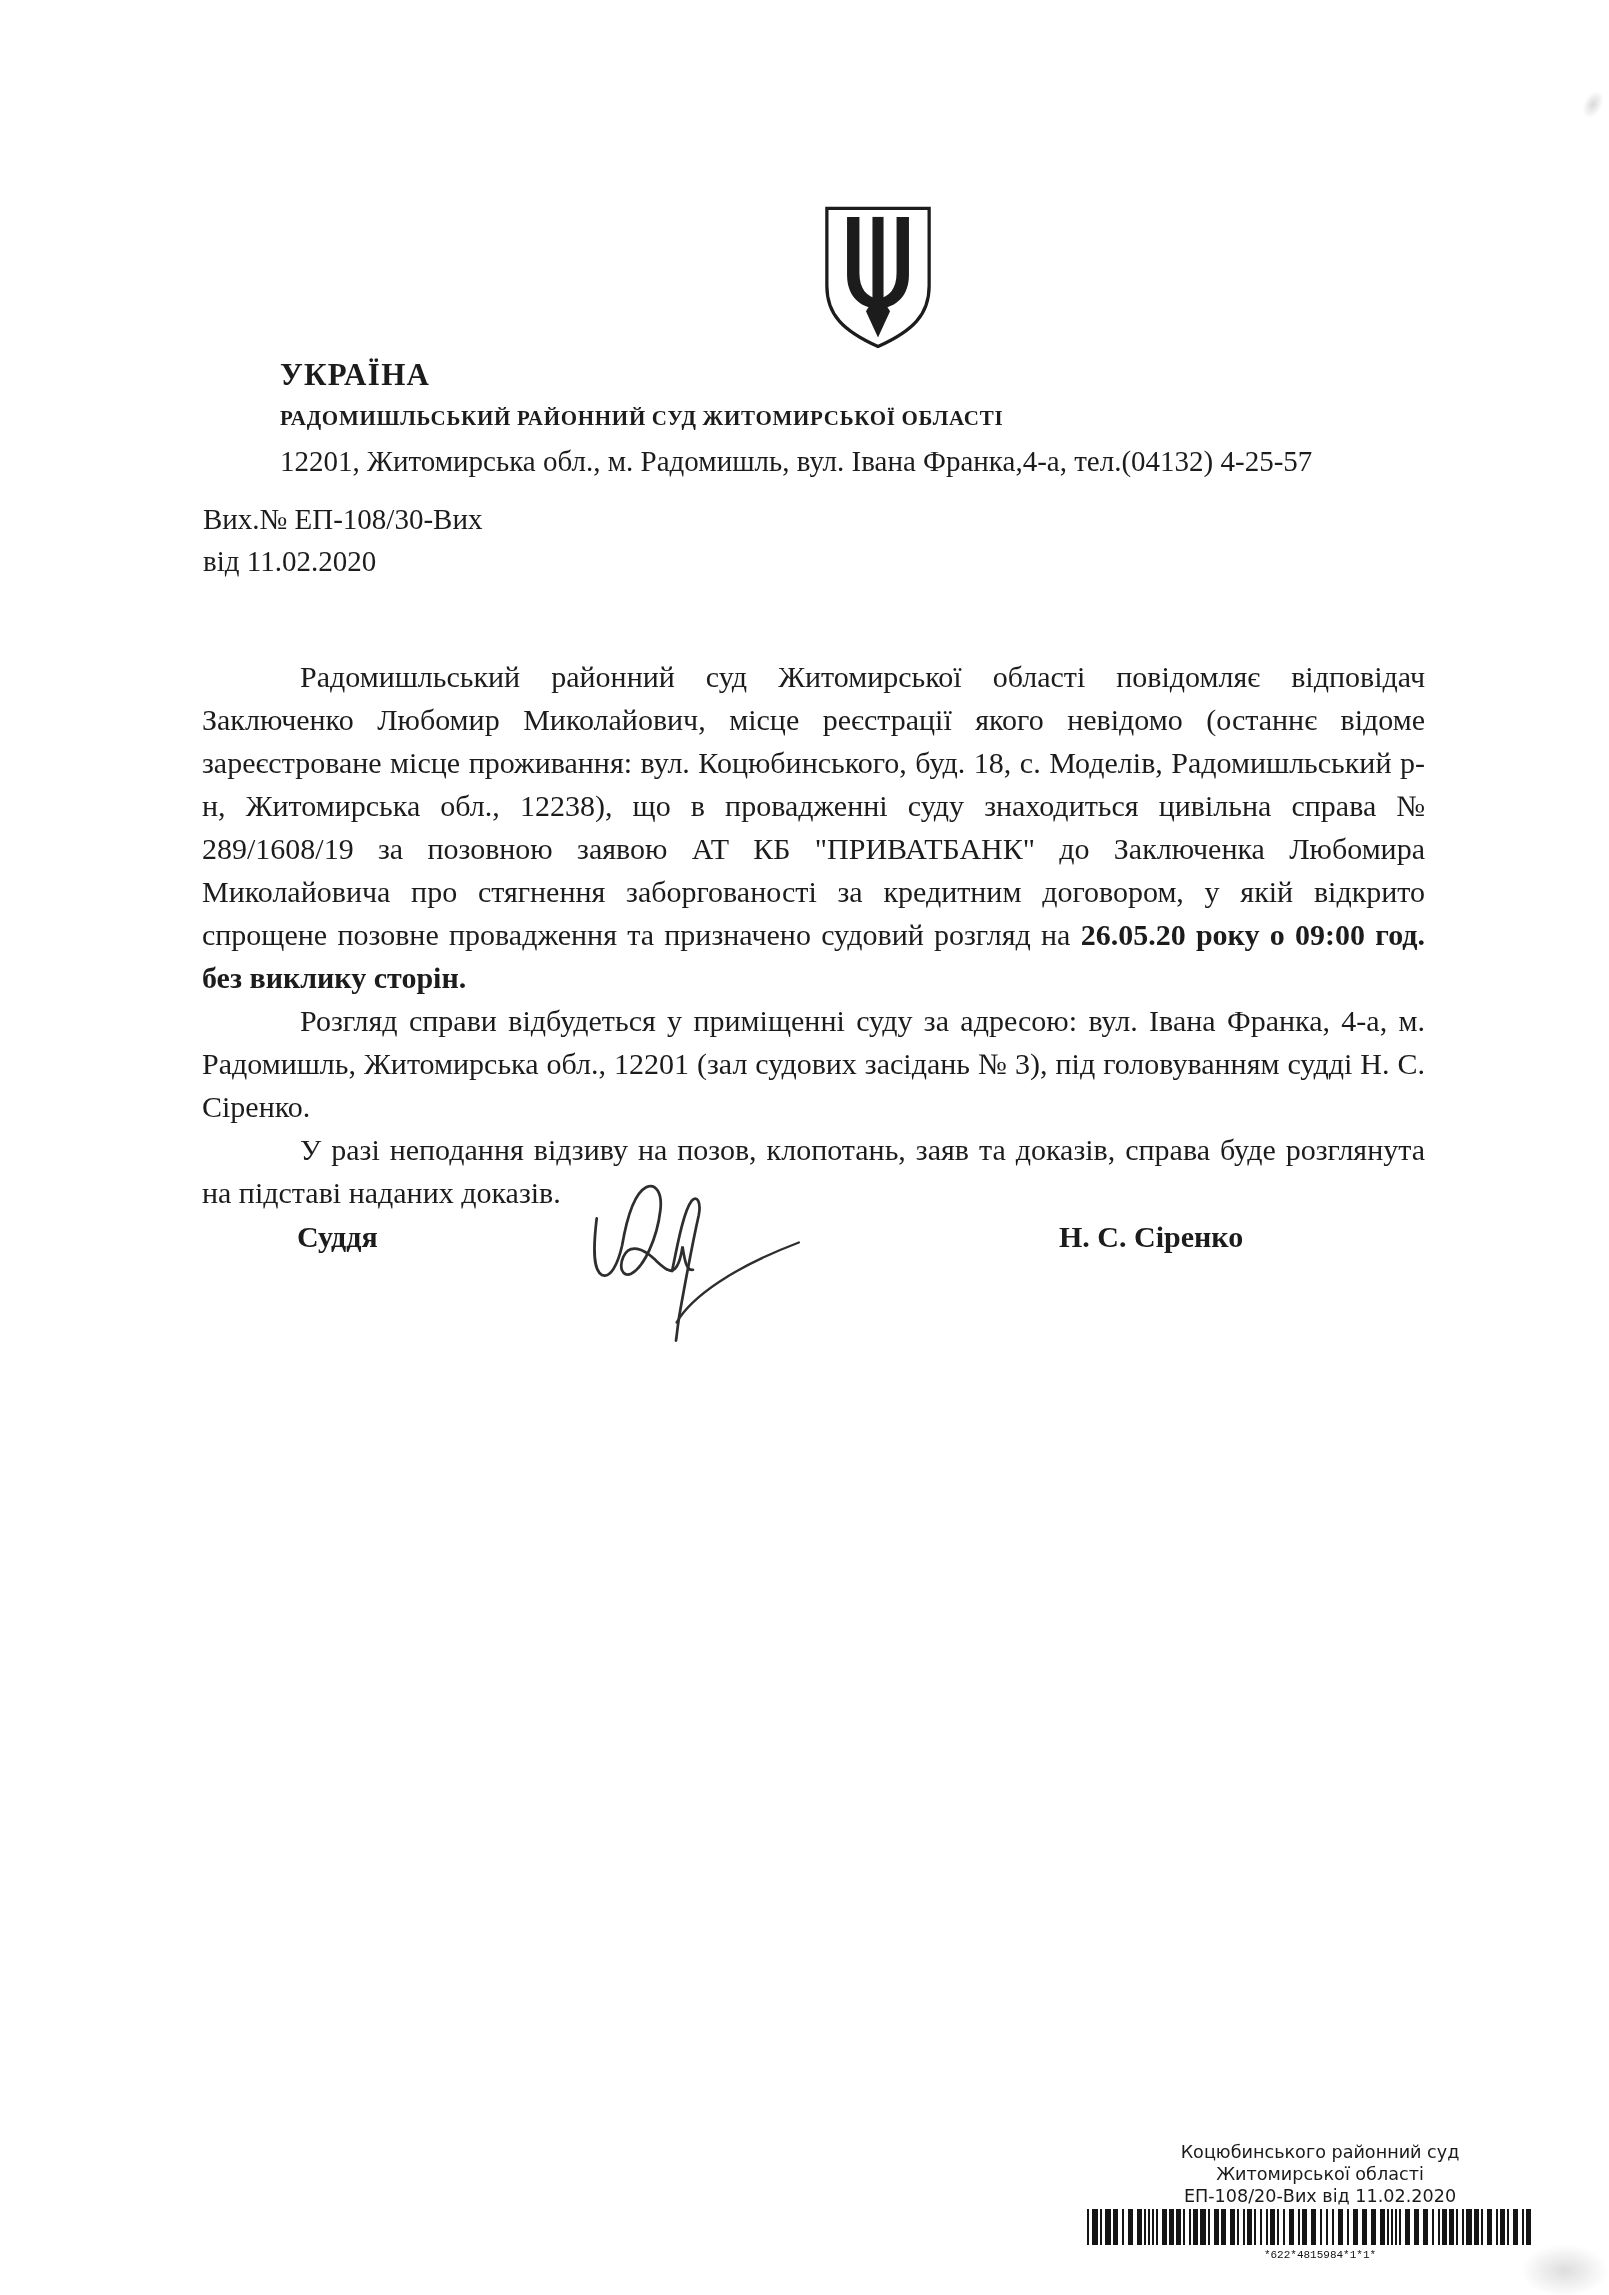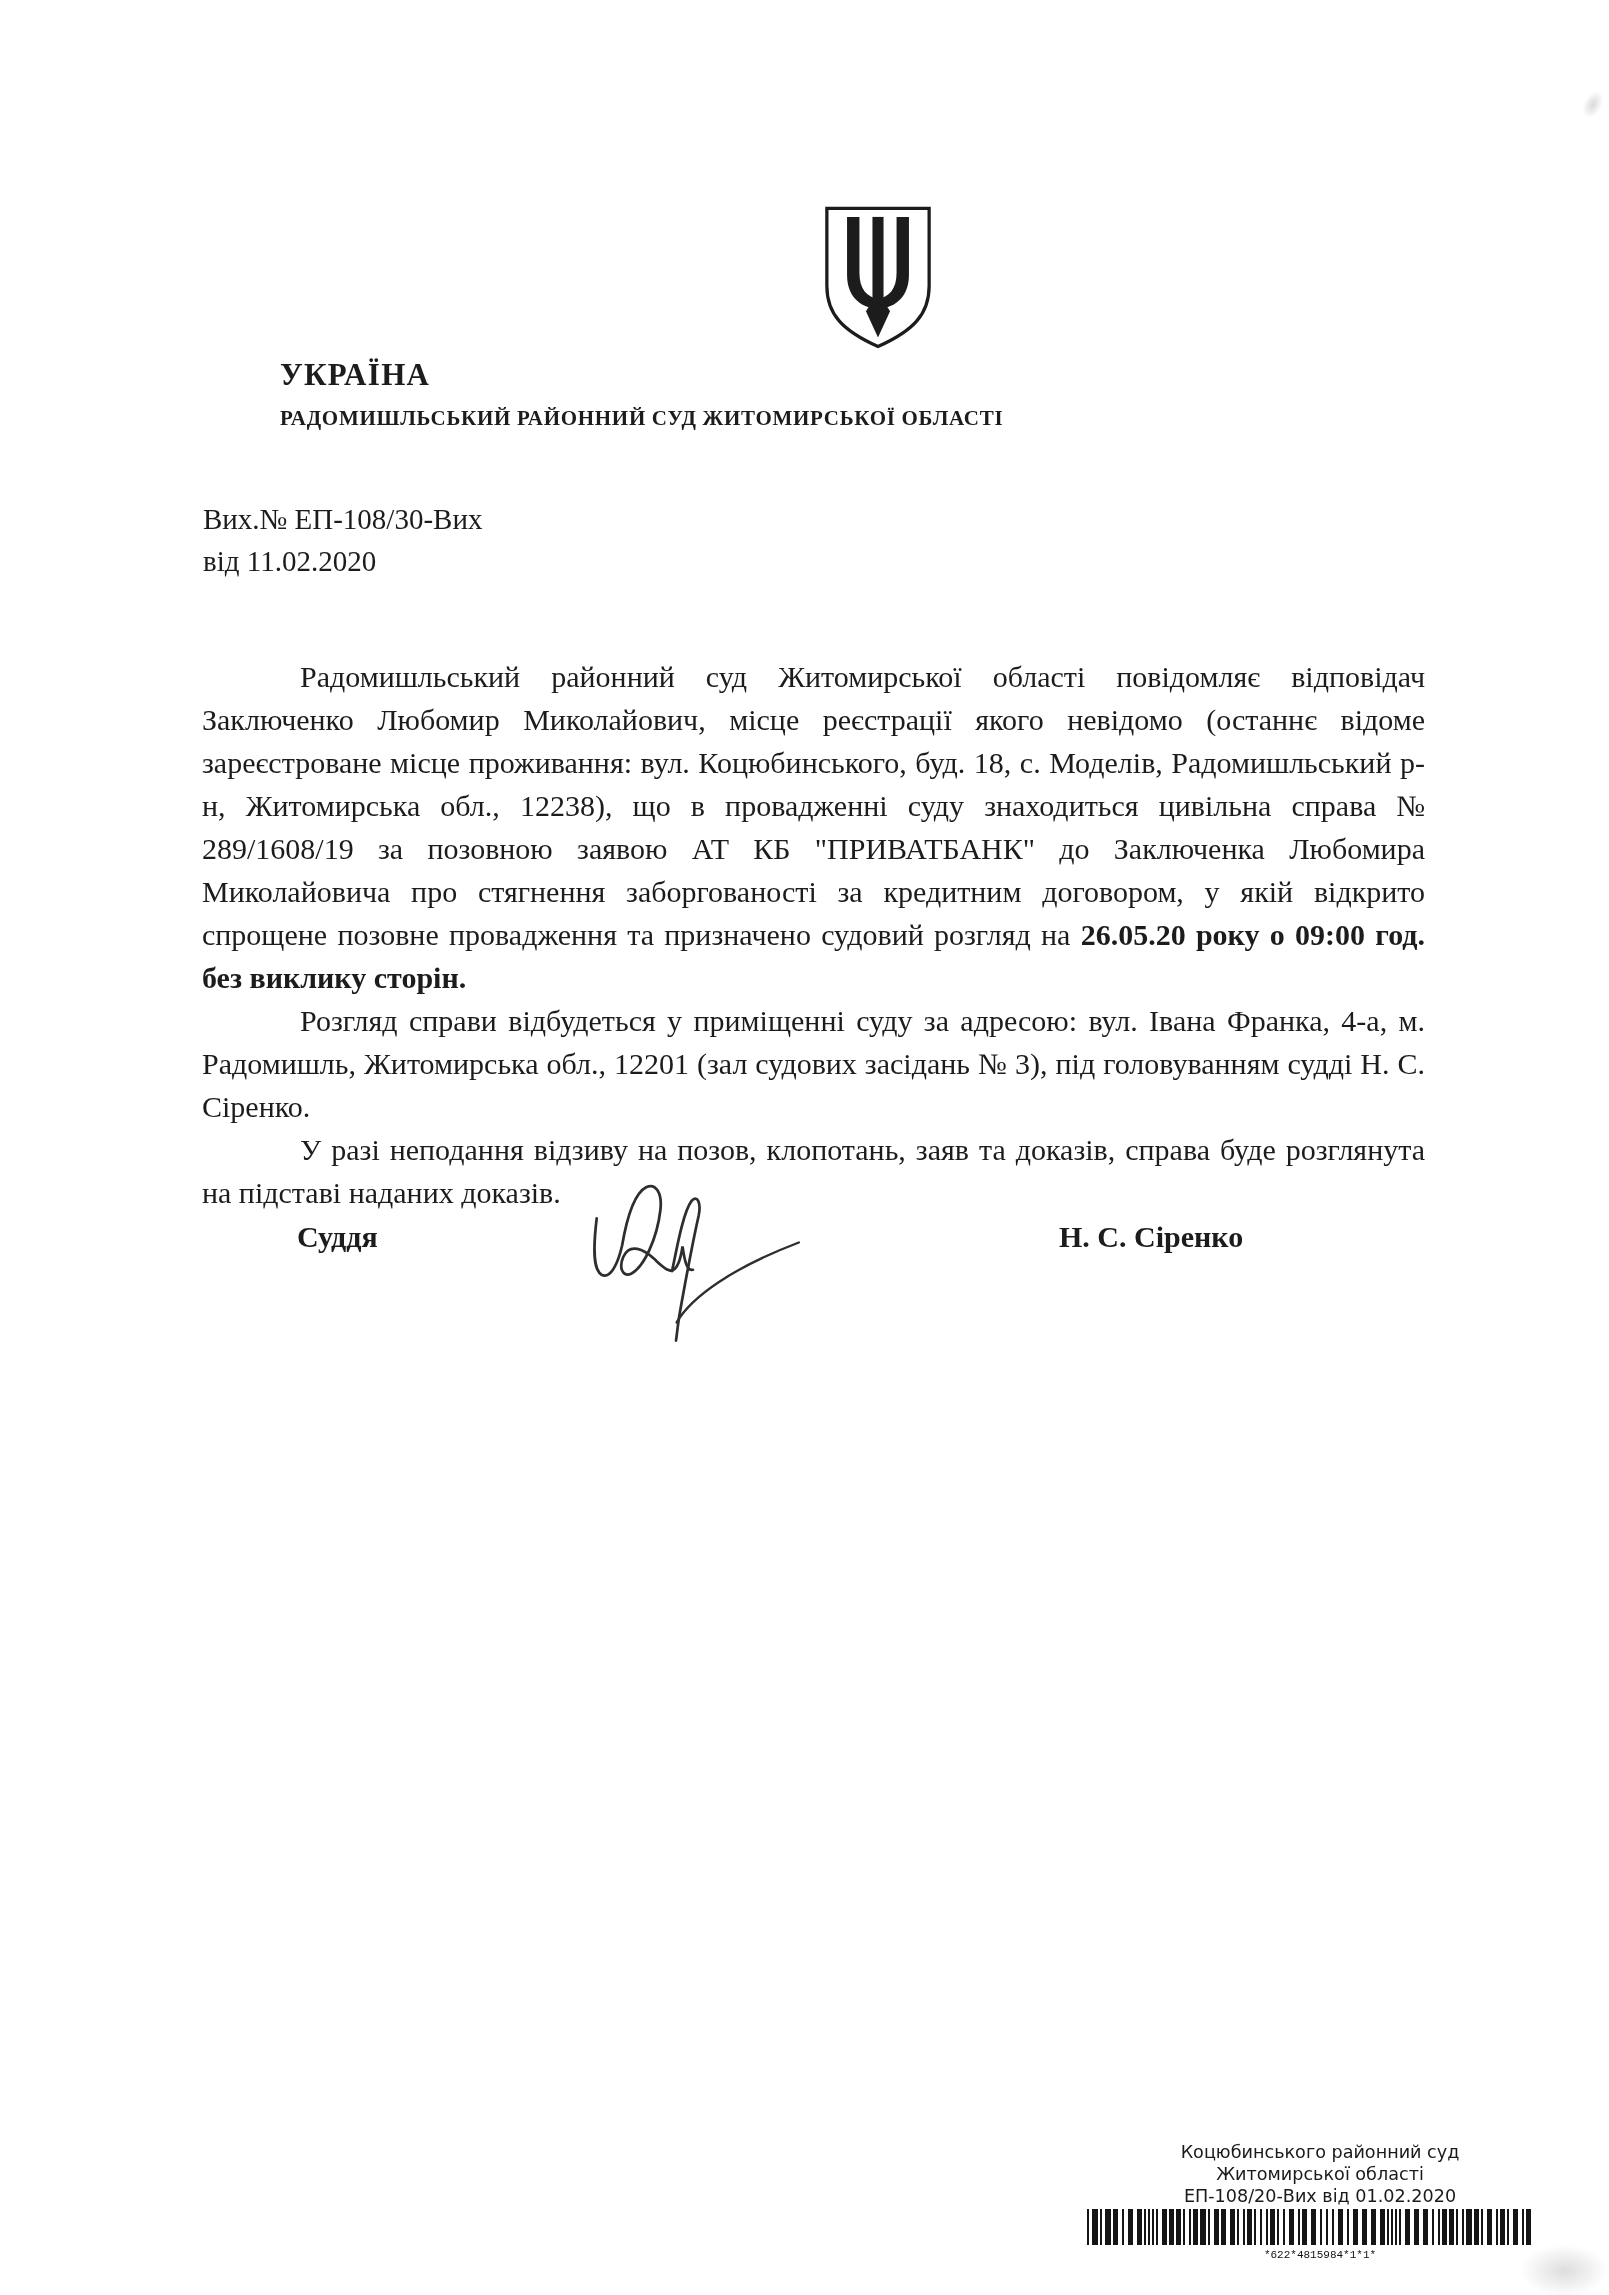--- a/index.html
+++ b/index.html
@@ -103,20 +103,21 @@
       <path d="M40,22 h19 v86 c0,24 11,37 29,40 v15 c-31,-2 -48,-22 -48,-52 z"></path>
       <path d="M135,22 h-19 v86 c0,24 -11,37 -29,40 v15 c31,-2 48,-22 48,-52 z"></path>
       <rect x="79" y="22" width="17" height="130"></rect>
       <path d="M87.5,138 L106,167 L87.5,207 L69,167 Z"></path>
     </g>
   </svg>
 
   <header class="letterhead-text">
     <div class="country">УКРАЇНА</div>
     <div class="court-name">РАДОМИШЛЬСЬКИЙ РАЙОННИЙ СУД  ЖИТОМИРСЬКОЇ ОБЛАСТІ</div>
+    <div class="court-address">12201, Житомирська обл., м. Радомишль, вул. Івана Франка,4-а, тел.(04132) 4-25-57</div>
   </header>
 
   <div class="ref">
     <div>Вих.№  ЕП-108/30-Вих</div>
     <div>від  11.02.2020</div>
   </div>
 
   <main class="body-text">
     <p><span>Радомишльський районний суд Житомирської області повідомляє відповідач Заключенко Любомир Миколайович, місце реєстрації якого невідомо (останнє відоме зареєстроване місце проживання: вул. Коцюбинського, буд. 18, с. Моделів, Радомишльський р-н, Житомирська обл., 12238), що в провадженні суду знаходиться цивільна справа № 289/1608/19 за позовною заявою АТ КБ "ПРИВАТБАНК" до Заключенка Любомира Миколайовича про стягнення заборгованості за кредитним договором, у якій відкрито спрощене позовне провадження та призначено судовий розгляд на </span><strong>26.05.20 року о 09:00 год. без виклику сторін.</strong></p>
     <p>Розгляд справи відбудеться у приміщенні суду за адресою: вул. Івана Франка, 4-а, м. Радомишль, Житомирська обл., 12201 (зал судових засідань № 3), під головуванням судді  Н. С. Сіренко.</p>
@@ -133,21 +134,21 @@
     <path d="M134,143 C141,109 151,52 164,35 C172,25 179,37 175,57
              C166,97 153,167 145,212 C142,232 141,244 140,250" stroke="#2e2e2e" stroke-width="4.2" stroke-linecap="round"></path>
     <path d="M141,222 C164,182 229,137 329,99" stroke="#2e2e2e" stroke-width="3.6" stroke-linecap="round"></path>
   </svg>
 
   <div class="sig-name">Н. С. Сіренко</div>
 
   <footer class="stamp">
     <div>Коцюбинського районний суд</div>
     <div>Житомирської області</div>
-    <div>ЕП-108/20-Вих від 01.02.2020</div>
+    <div>ЕП-108/20-Вих від 11.02.2020</div>
     <div class="barcode">
       <div class="bars">
           <i style="width:2px;margin-right:3.9px"></i>
           <i style="width:5.2px;margin-right:2px"></i>
           <i style="width:2px;margin-right:3.9px"></i>
           <i style="width:5.2px;margin-right:2px"></i>
           <i style="width:5.2px;margin-right:3.9px"></i>
           <i style="width:2px;margin-right:3.9px"></i>
           <i style="width:5.2px;margin-right:3.9px"></i>
           <i style="width:5.2px;margin-right:2px"></i>

